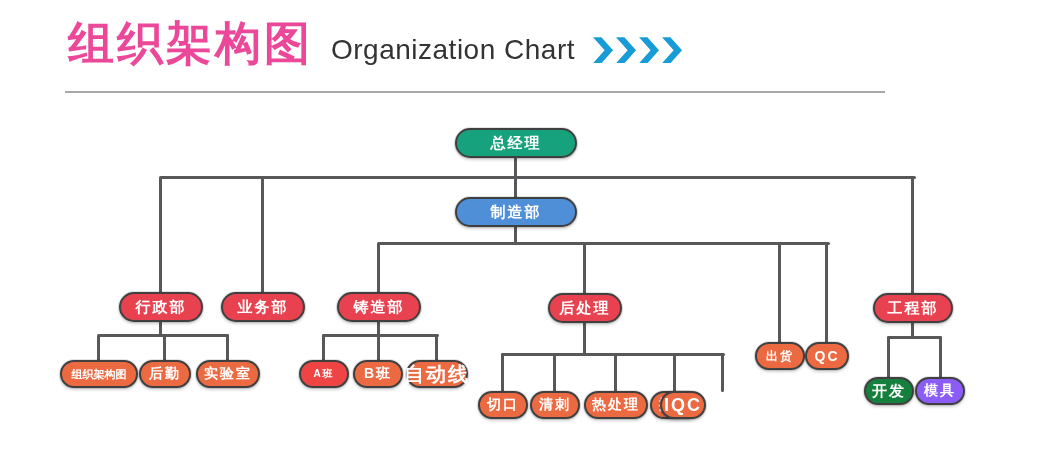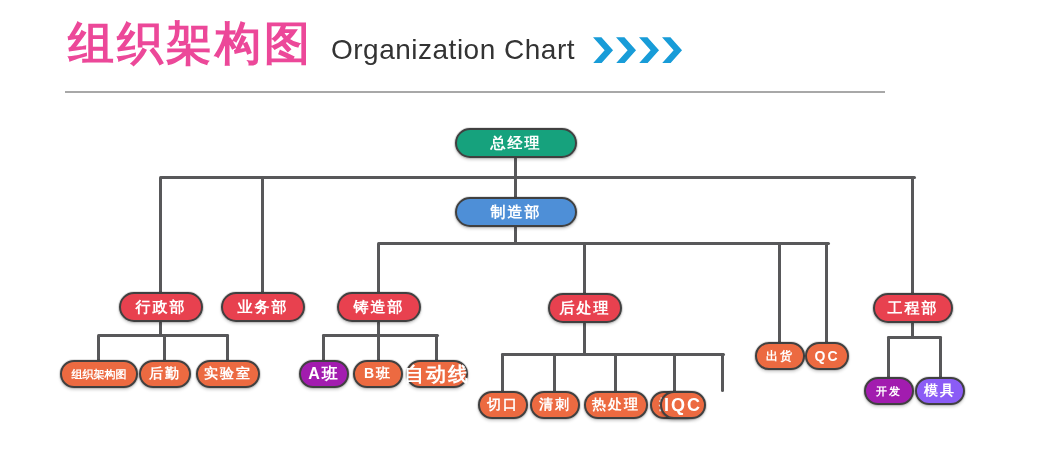--- a/index.html
+++ b/index.html
@@ -105,25 +105,25 @@
       <div class="pill" style="left: 119px; top: 292px; width: 84px; height: 30px; font-size: 15px; background: rgb(232, 65, 79);">行政部</div>
       <div class="pill" style="left: 221px; top: 292px; width: 84px; height: 30px; font-size: 15px; background: rgb(232, 65, 79);">业务部</div>
       <div class="pill" style="left: 873px; top: 293px; width: 80px; height: 30px; font-size: 15px; background: rgb(232, 65, 79); text-align: center;">工程部</div>
       <div class="pill" style="left: 337px; top: 292px; width: 84px; height: 30px; font-size: 15px; background: rgb(232, 65, 79);">铸造部</div>
       <div class="pill" style="left: 548px; top: 293px; width: 74px; height: 30px; font-size: 15px; background: rgb(232, 65, 79);">后处理</div>
       <div class="pill" style="left: 755px; top: 342px; width: 50px; height: 28px; font-size: 12px; background: rgb(236, 106, 65);">出货</div>
       <div class="pill" style="left: 805px; top: 342px; width: 44px; height: 28px; font-size: 14px; background: rgb(236, 106, 65);">QC</div>
       <div class="pill" style="left: 60px; top: 360px; width: 78px; height: 28px; font-size: 11px; background: rgb(236, 106, 65); letter-spacing: 0px;">组织架构图</div>
       <div class="pill" style="left: 139px; top: 360px; width: 52px; height: 28px; font-size: 14px; background: rgb(236, 106, 65);">后勤</div>
       <div class="pill" style="left: 196px; top: 360px; width: 64px; height: 28px; font-size: 14px; background: rgb(236, 106, 65);">实验室</div>
-      <div class="pill" style="left: 299px; top: 360px; width: 50px; height: 28px; font-size: 16px; background: #a21caf;">A班</div>
+      <div class="pill" style="left: 299px; top: 360px; width: 50px; height: 28px; font-size: 10px; background: #ef4444;">A班</div>
       <div class="pill" style="left: 353px; top: 360px; width: 50px; height: 28px; font-size: 14px; background: rgb(236, 106, 65);">B班</div>
       <div class="pill" style="left: 406px; top: 360px; width: 62px; height: 28px; font-size: 20px; background: rgb(236, 106, 65);">自动线</div>
       <div class="pill" style="left: 478px; top: 391px; width: 50px; height: 28px; font-size: 14px; background: rgb(236, 106, 65);">切口</div>
       <div class="pill" style="left: 530px; top: 391px; width: 50px; height: 28px; font-size: 14px; background: rgb(236, 106, 65);">清刺</div>
       <div class="pill" style="left: 584px; top: 391px; width: 64px; height: 28px; font-size: 14px; background: rgb(236, 106, 65);">热处理</div>
       <div class="pill" style="left: 650px; top: 391px; width: 50px; height: 28px; font-size: 14px; background: rgb(236, 106, 65);">抛丸</div>
       <div class="pill" style="left: 660px; top: 391px; width: 46px; height: 28px; font-size: 18px; background: rgb(236, 106, 65);">IQC</div>
-      <div class="pill" style="left: 864px; top: 377px; width: 50px; height: 28px; font-size: 11px; background: #a21caf;">开发</div>
+      <div class="pill" style="left: 864px; top: 377px; width: 50px; height: 28px; font-size: 15px; background: #15803d;">开发</div>
       <div class="pill" style="left: 915px; top: 377px; width: 50px; height: 28px; font-size: 14px; background: #8b5cf6;">模具</div>
     </div>
 
 </div>
 
 </body></html>

